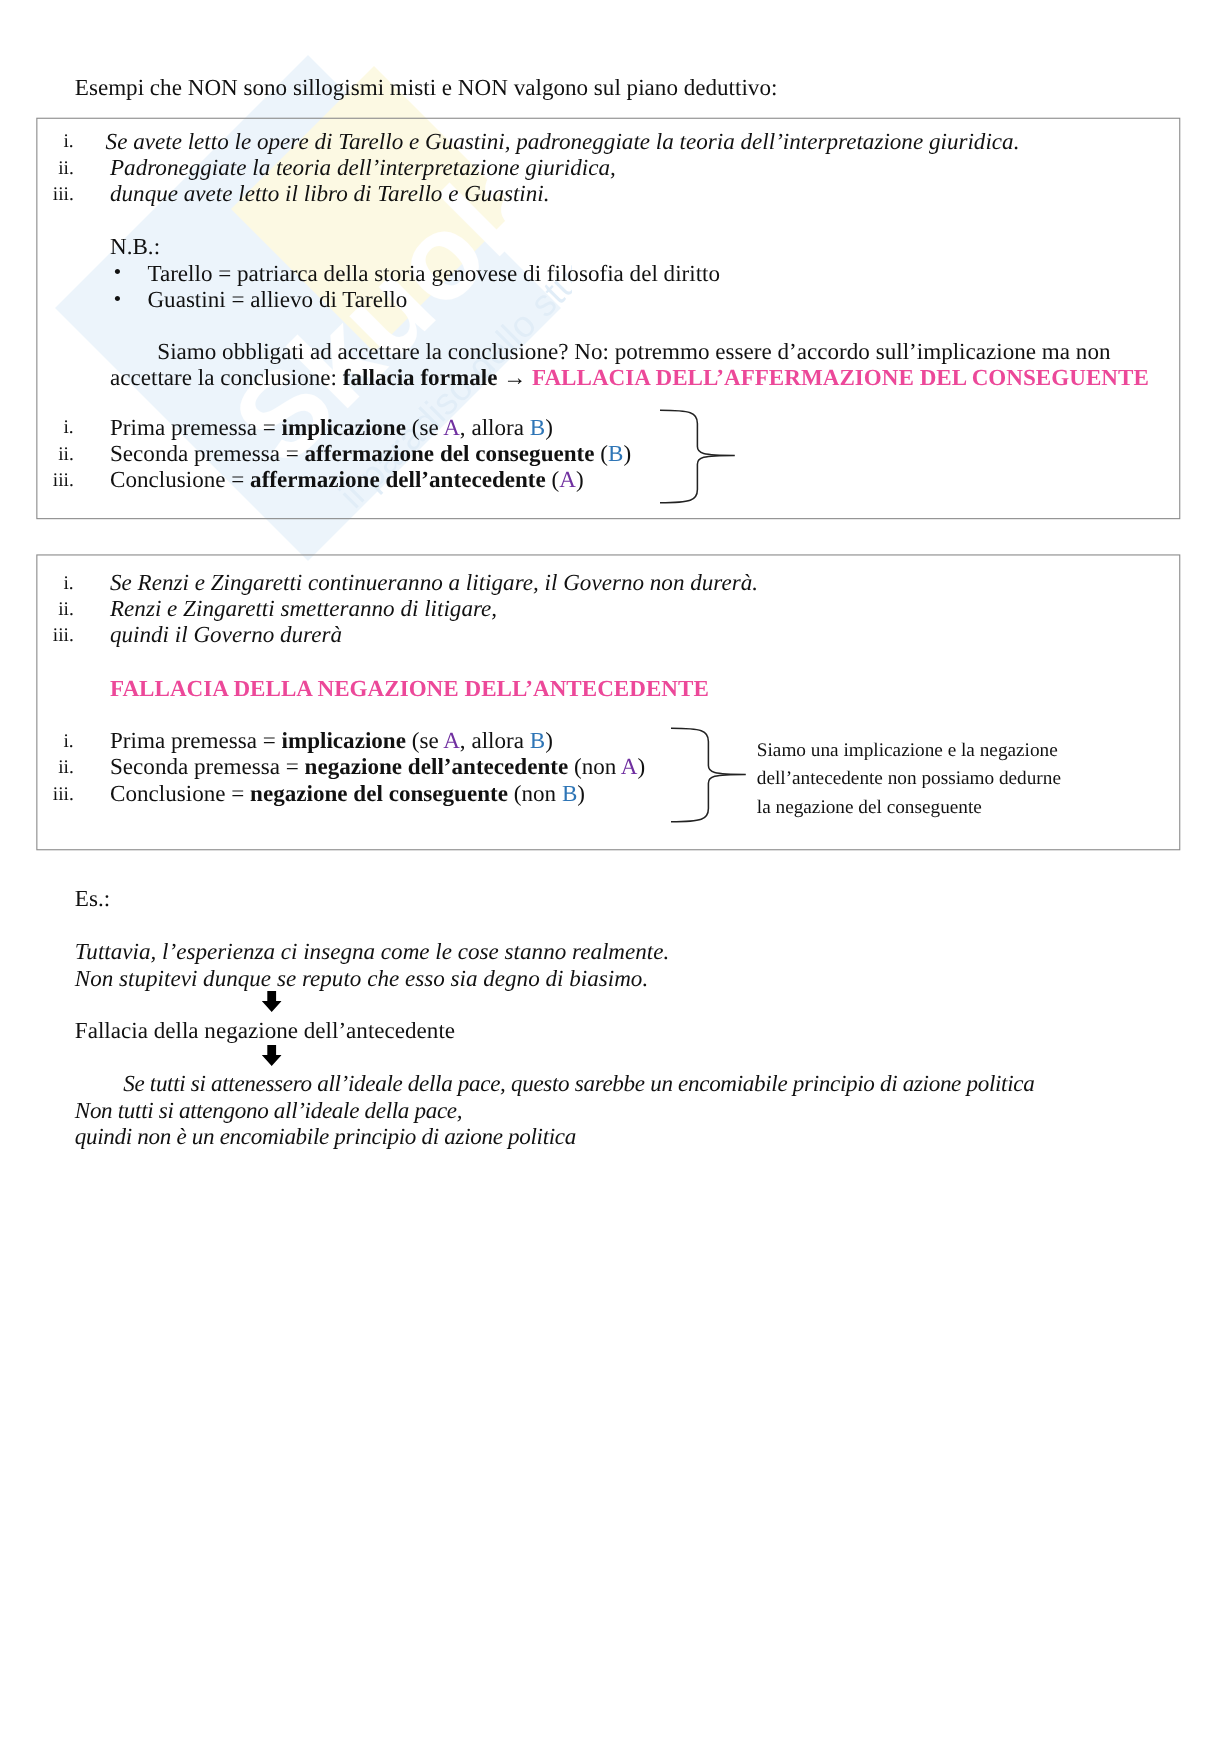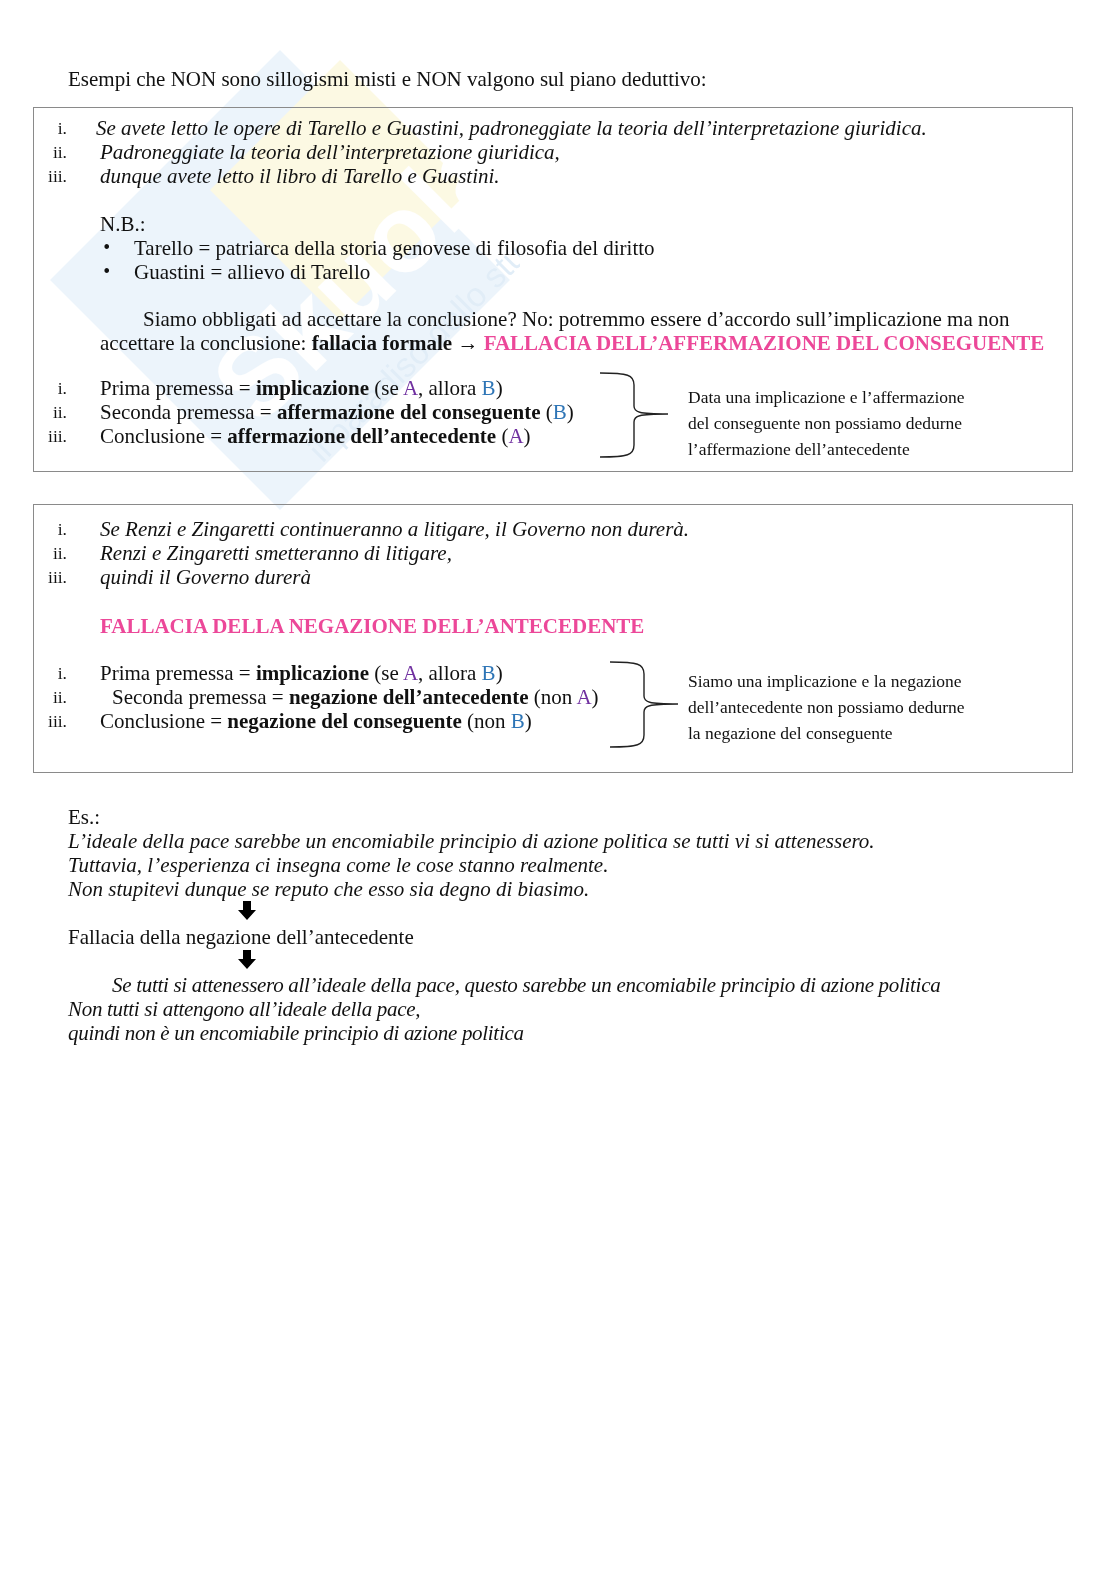--- a/index.html
+++ b/index.html
@@ -71,65 +71,59 @@
     </div>
     <div class="num" style="left:31px; top:424px;">iii.</div>
     <div class="txt" style="left:100px; top:424px;">
       <span>Conclusione = </span><span class="b">affermazione dell’antecedente</span><span> (</span><span class="ca">A</span><span>)</span>
     </div>
   </div>
 
   <svg style="position:absolute; left:598px; top:370px;" width="75" height="90">
     <path d="M2,3 C30,3 36,5 36,15 L36,36 C36,42 40,44 70,44 C40,44 36,46 36,52 L36,75 C36,85 30,87 2,87" fill="none" stroke="#222" stroke-width="1.4"></path>
   </svg>
-  <div class="note" style="left:688px; top:384px;">
-    <div>Data una implicazione e l’affermazione</div>
-    <div>del conseguente non possiamo dedurne</div>
-    <div>l’affermazione dell’antecedente</div>
-  </div>
 
   <div class="box" style="left:33px; top:504px; width:1040px; height:269px;"></div>
 
   <div>
     <div class="num" style="left:31px; top:517px;">i.</div>
     <div class="txt it" style="left:100px; top:517px;">Se Renzi e Zingaretti continueranno a litigare, il Governo non durerà.</div>
     <div class="num" style="left:31px; top:541px;">ii.</div>
     <div class="txt it" style="left:100px; top:541px;">Renzi e Zingaretti smetteranno di litigare,</div>
     <div class="num" style="left:31px; top:565px;">iii.</div>
     <div class="txt it" style="left:100px; top:565px;">quindi il Governo durerà</div>
   </div>
 
   <div class="txt red" style="left:100px; top:614px;">FALLACIA DELLA NEGAZIONE DELL’ANTECEDENTE</div>
 
   <div>
     <div class="num" style="left:31px; top:661px;">i.</div>
     <div class="txt" style="left:100px; top:661px;">
       <span>Prima premessa = </span><span class="b">implicazione</span><span> (se </span><span class="ca">A</span><span>, allora </span><span class="cb">B</span><span>)</span>
     </div>
     <div class="num" style="left:31px; top:685px;">ii.</div>
-    <div class="txt" style="left:100px; top:685px;margin-left:12px;">
+    <div class="txt" style="left:100px; top:685px;">
       <span>Seconda premessa = </span><span class="b">negazione dell’antecedente</span><span> (non </span><span class="ca">A</span><span>)</span>
     </div>
     <div class="num" style="left:31px; top:709px;">iii.</div>
     <div class="txt" style="left:100px; top:709px;">
       <span>Conclusione = </span><span class="b">negazione del conseguente</span><span> (non </span><span class="cb">B</span><span>)</span>
     </div>
   </div>
 
   <svg style="position:absolute; left:608px; top:659px;" width="75" height="92">
     <path d="M2,3 C30,3 36,5 36,15 L36,37 C36,43 40,45 70,45 C40,45 36,47 36,53 L36,76 C36,86 30,88 2,88" fill="none" stroke="#222" stroke-width="1.4"></path>
   </svg>
   <div class="note" style="left:688px; top:668px;">
     <div>Siamo una implicazione e la negazione</div>
     <div>dell’antecedente non possiamo dedurne</div>
     <div>la negazione del conseguente</div>
   </div>
 
   <div class="txt" style="left:68px; top:805px;">Es.:</div>
-  <div class="txt it" style="left:68px; top:829px;">L’ideale della pace sarebbe un encomiabile principio di azione politica se tutti vi si attenessero.</div>
   <div class="txt it" style="left:68px; top:853px;">Tuttavia, l’esperienza ci insegna come le cose stanno realmente.</div>
   <div class="txt it" style="left:68px; top:877px;">Non stupitevi dunque se reputo che esso sia degno di biasimo.</div>
 
   <svg class="arrow-down" style="left:238px; top:901px;" viewBox="0 0 18 20">
     <polygon points="5,0 13,0 13,9 18,9 9,19 0,9 5,9" fill="#000"></polygon>
   </svg>
 
   <div class="txt" style="left:68px; top:925px;">Fallacia della negazione dell’antecedente</div>
 
   <svg class="arrow-down" style="left:238px; top:950px;" viewBox="0 0 18 20">

